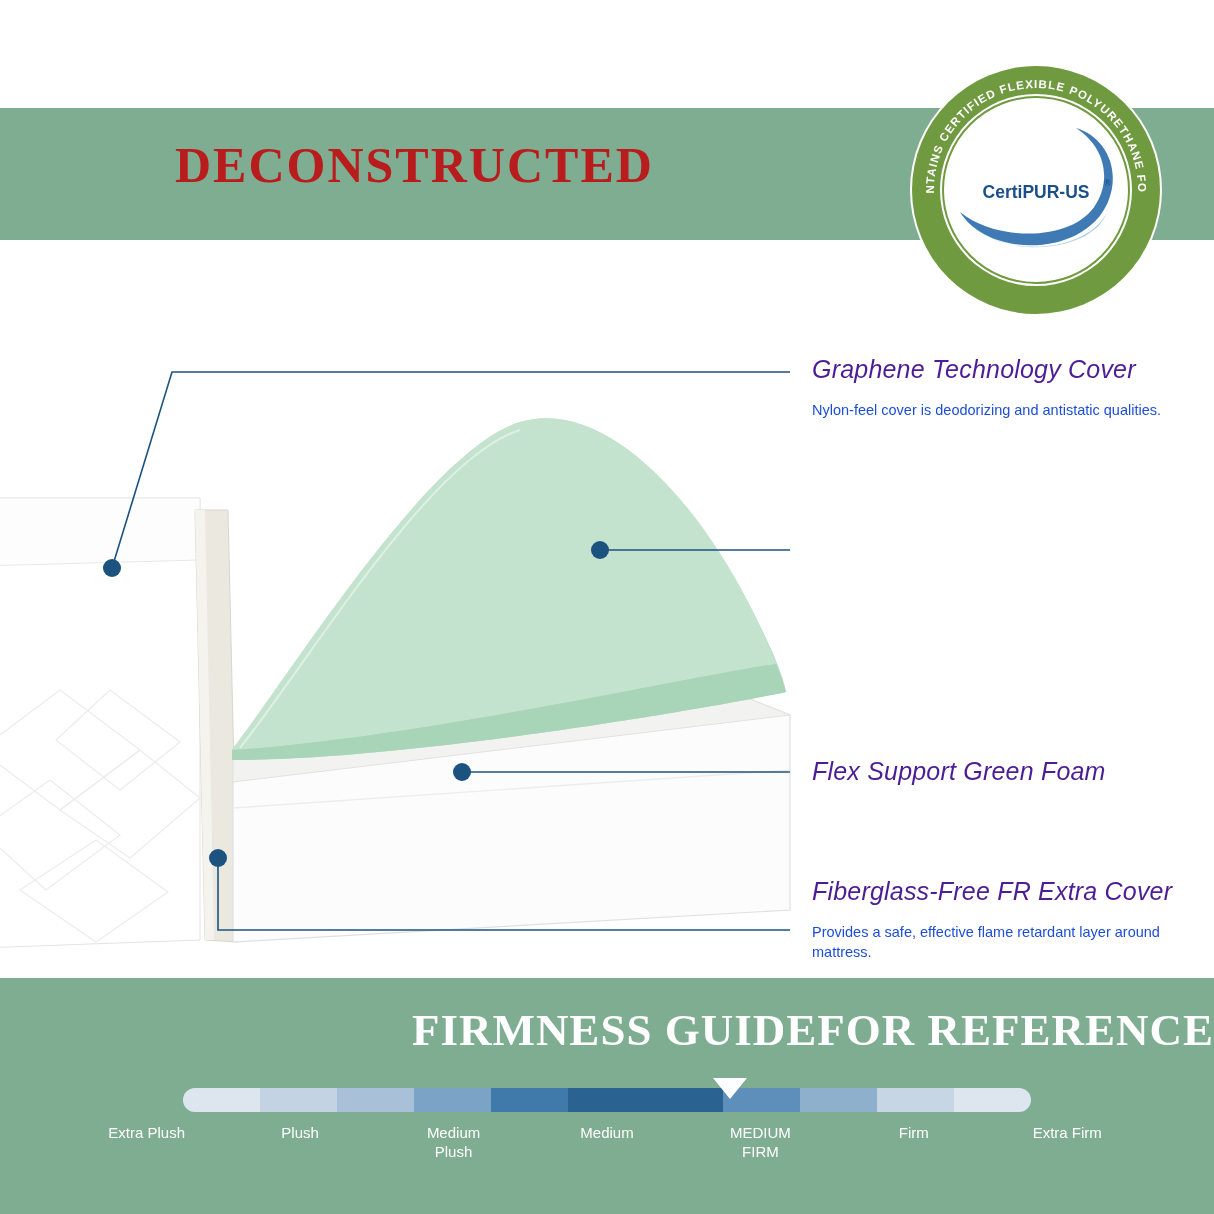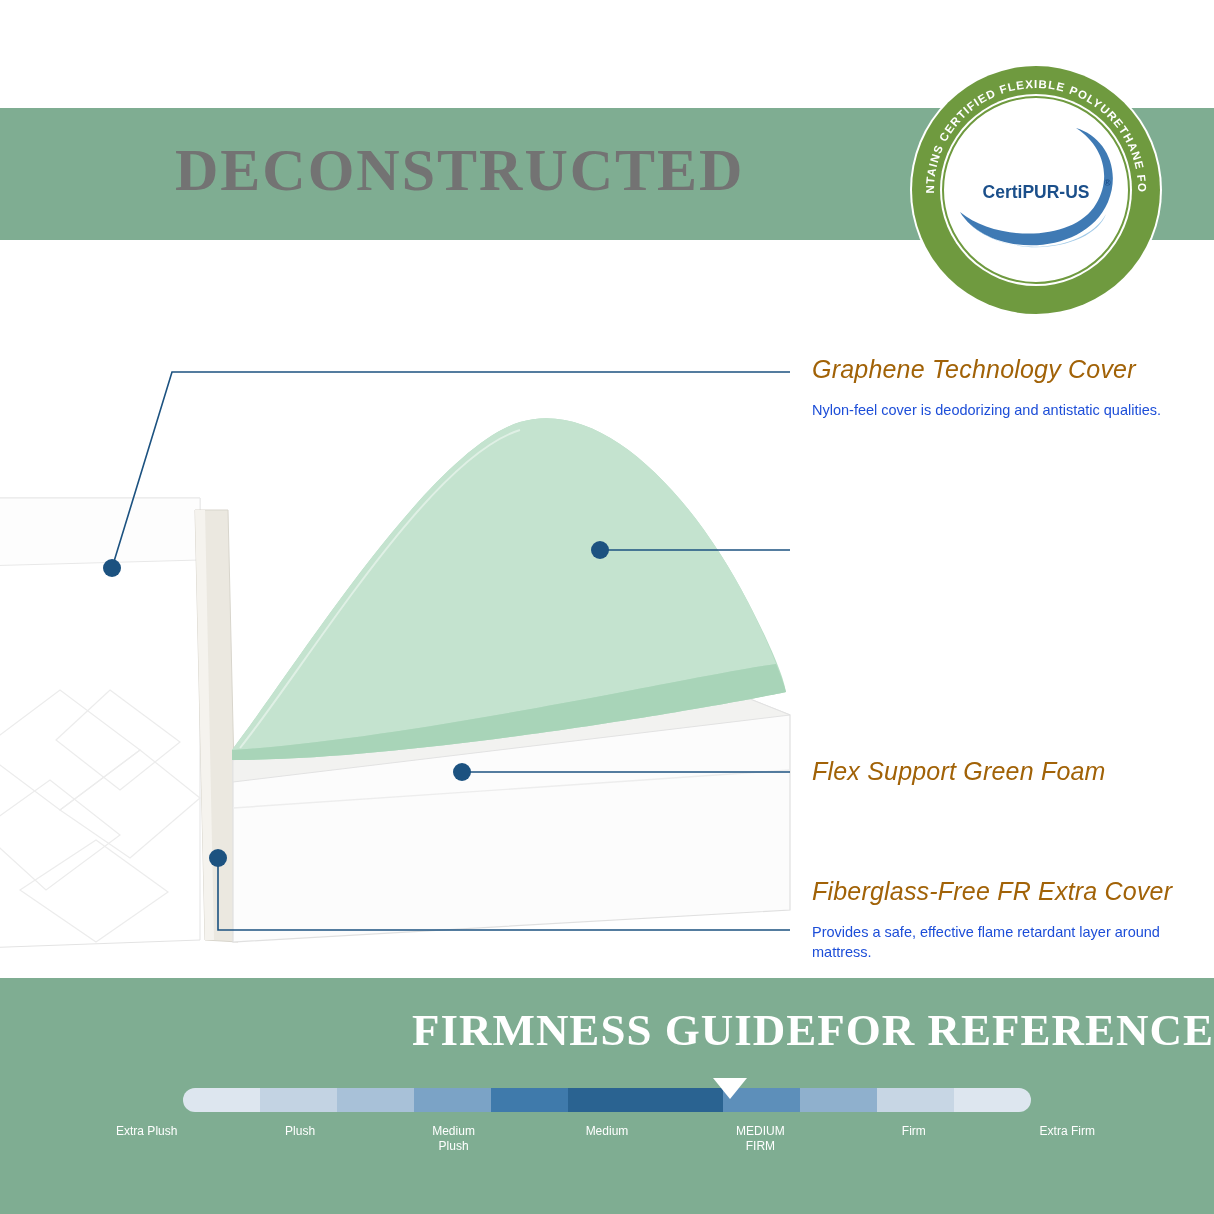--- a/index.html
+++ b/index.html
@@ -26,23 +26,23 @@
     width: 1214px;
     height: 132px;
     background: #7fad92;
   }
   .top-title {
     position: absolute;
     left: 175px;
     top: 136px;
     font-family: "Liberation Serif", serif;
     font-weight: bold;
-    font-size: 60px;
+    font-size: 50px;
     letter-spacing: 2px;
-    color: #737373;
+    color: #b91c1c;
     text-align: center;
   }
 
   
   .badge {
     position: absolute;
     left: 908px;
     top: 62px;
     width: 256px;
     height: 256px;
@@ -62,21 +62,21 @@
   
   .callout {
     position: absolute;
     width: 380px;
   }
   .callout .c-title {
     font-family: "Liberation Sans", sans-serif;
     font-style: italic;
     font-size: 25px;
     font-weight: normal;
-    color: #a16207;
+    color: #4c1d95;
     line-height: 1.16;
     letter-spacing: 0.2px;
   }
   .callout .c-body {
     margin-top: 17px;
     font-size: 14.5px;
     color: #1d4ed8;
     line-height: 1.35;
   }
   #callout-graphene { left: 812px; top: 355px; }
@@ -133,21 +133,21 @@
     position: absolute;
     left: 70px;
     top: 1124px;
     width: 1074px;
     display: flex;
   }
   .lab {
     flex: 1 1 0;
     text-align: center;
     color: #ffffff;
-    font-size: 12px;
+    font-size: 15px;
     line-height: 1.25;
     font-family: "Liberation Sans", sans-serif;
   }
   .lab.current { font-weight: normal; }
 </style>
 </head>
 <body>
 
 <div class="page">
 

